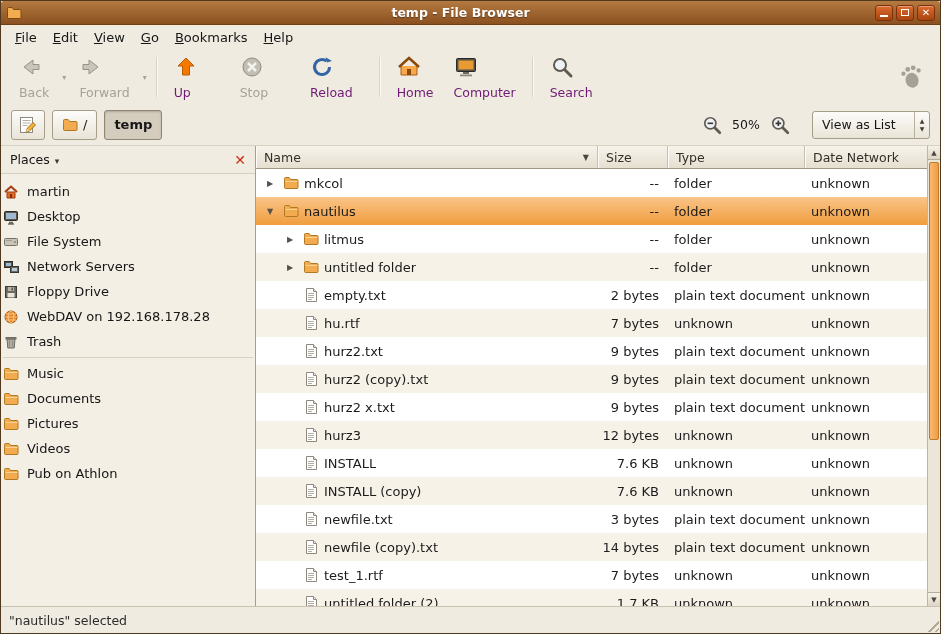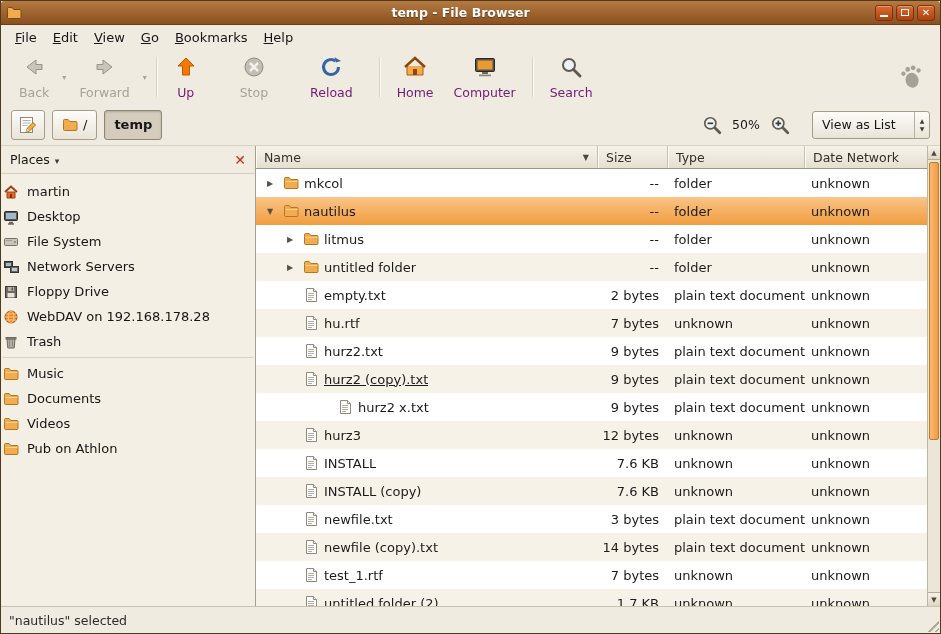--- a/index.html
+++ b/index.html
@@ -39,21 +39,21 @@
   }
   .min-glyph{width:8px;height:2px;background:#fff;align-self:flex-end;margin-bottom:3px;}
   .max-glyph{width:8px;height:7px;border:1px solid #fff;}
   
   .menubar{height:25px;flex:none;display:flex;align-items:center;padding:0 6px;background:#f0ebe1;}
   .menu-item{display:inline-block;padding:3px 8px;font-size:13px;color:#161616;cursor:default;}
   .menu-item::first-letter{text-decoration:underline;}
   
   .toolbar{height:54px;flex:none;display:flex;align-items:center;padding:0 8px;background:#f0ebe1;}
   .tool-group{display:flex;align-items:center;}
-  .tool-btn{display:flex;flex-direction:column;align-items:center;justify-content:center;gap:6px;padding:3px 10px;border-radius:3px;}
+  .tool-btn{display:flex;flex-direction:column;align-items:flex-start;justify-content:center;gap:6px;padding:3px 10px;border-radius:3px;}
   .tool-icon{width:24px;height:24px;}
   .tool-icon svg{display:block;}
   .tool-label{font-size:12.5px;color:#701a75;white-space:nowrap;}
   .tool-btn.disabled .tool-label{color:#a6a295;}
   .drop-arrow{font-size:8px;color:#a6a295;padding:0 3px;}
   .tsep{width:0;border-left:1px solid #d9d3c4;border-right:1px solid #fcfaf5;height:40px;margin:0 6px;}
   .throbber{margin-left:auto;width:26px;height:26px;margin-right:8px;}
   .throbber svg{display:block;}
   
   .locationbar{height:42px;flex:none;display:flex;align-items:center;gap:7px;padding:0 10px;background:#f0ebe1;border-bottom:1px solid #d8d2c2;}
@@ -398,20 +398,29 @@
             </span>
             <span class="side-label">Documents</span>
           </div>
           <div class="side-item">
             <span class="icon16">
               <svg viewBox="0 0 16 16">
                 <path d="M1.5 5.5v-2c0-.6.4-1 1-1h3.6l1.6 2h6.3c.6 0 1 .4 1 1v7c0 .6-.4 1-1 1H2.5c-.6 0-1-.4-1-1z" fill="#f2ab4e" stroke="#b07820"></path>
                 <path d="M2.5 6.5h12" stroke="#f9d296" fill="none"></path>
               </svg>
             </span>
+            <span class="side-label">Pictures</span>
+          </div>
+          <div class="side-item">
+            <span class="icon16">
+              <svg viewBox="0 0 16 16">
+                <path d="M1.5 5.5v-2c0-.6.4-1 1-1h3.6l1.6 2h6.3c.6 0 1 .4 1 1v7c0 .6-.4 1-1 1H2.5c-.6 0-1-.4-1-1z" fill="#f2ab4e" stroke="#b07820"></path>
+                <path d="M2.5 6.5h12" stroke="#f9d296" fill="none"></path>
+              </svg>
+            </span>
             <span class="side-label">Videos</span>
           </div>
           <div class="side-item">
             <span class="icon16">
               <svg viewBox="0 0 16 16">
                 <path d="M1.5 5.5v-2c0-.6.4-1 1-1h3.6l1.6 2h6.3c.6 0 1 .4 1 1v7c0 .6-.4 1-1 1H2.5c-.6 0-1-.4-1-1z" fill="#f2ab4e" stroke="#b07820"></path>
                 <path d="M2.5 6.5h12" stroke="#f9d296" fill="none"></path>
               </svg>
             </span>
             <span class="side-label">Pub on Athlon</span>
@@ -544,39 +553,39 @@
                   </g>
                 </svg>
               </span>
               <span class="fname">hurz2.txt</span>
             </div>
             <div class="cell size-cell">9 bytes</div>
             <div class="cell type-cell">plain text document</div>
             <div class="cell mod-cell">unknown</div>
           </div>
           <div class="frow alt">
-            <div class="cell name-cell" style="padding-left: 26px; text-decoration: underline;">
+            <div class="cell name-cell" style="padding-left: 26px;">
               <span class="expander"></span>
               <span class="icon16">
                 <svg viewBox="0 0 16 16">
                   <path d="M3.5 1.5h7l3 3v10h-10z" fill="#ffffff" stroke="#8d897e"></path>
                   <path d="M10.5 1.5v3h3" fill="#e8e5dc" stroke="#8d897e"></path>
                   <g stroke="#b3afa4" fill="none">
                     <path d="M5 6.5h6M5 8.5h6M5 10.5h6M5 12.5h4"></path>
                   </g>
                 </svg>
               </span>
               <span class="fname">hurz2 (copy).txt</span>
             </div>
             <div class="cell size-cell">9 bytes</div>
             <div class="cell type-cell">plain text document</div>
             <div class="cell mod-cell">unknown</div>
           </div>
           <div class="frow ">
-            <div class="cell name-cell" style="padding-left: 26px; margin-left: 34px;">
+            <div class="cell name-cell" style="padding-left: 26px;">
               <span class="expander"></span>
               <span class="icon16">
                 <svg viewBox="0 0 16 16">
                   <path d="M3.5 1.5h7l3 3v10h-10z" fill="#ffffff" stroke="#8d897e"></path>
                   <path d="M10.5 1.5v3h3" fill="#e8e5dc" stroke="#8d897e"></path>
                   <g stroke="#b3afa4" fill="none">
                     <path d="M5 6.5h6M5 8.5h6M5 10.5h6M5 12.5h4"></path>
                   </g>
                 </svg>
               </span>

